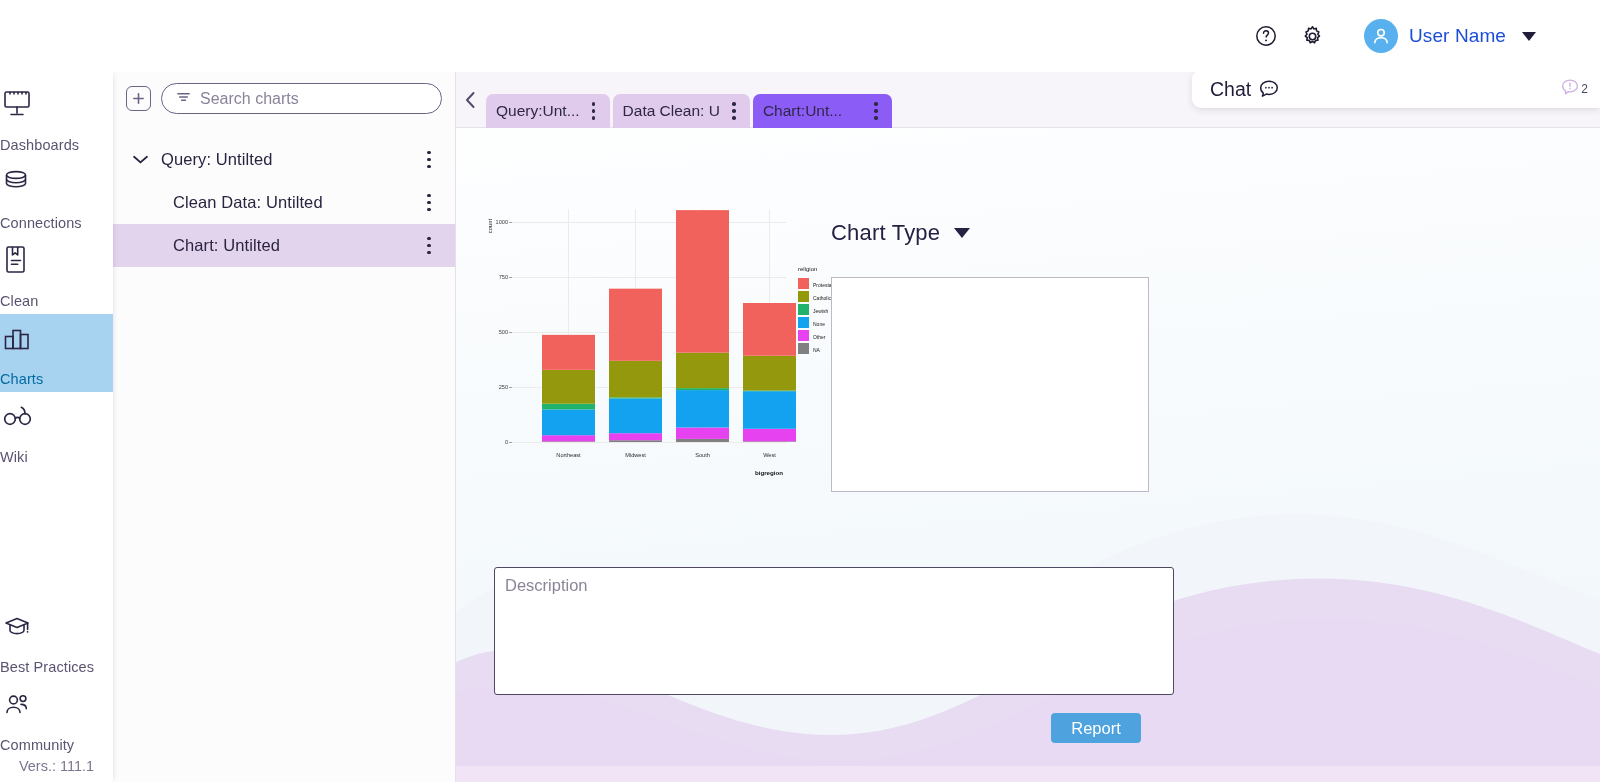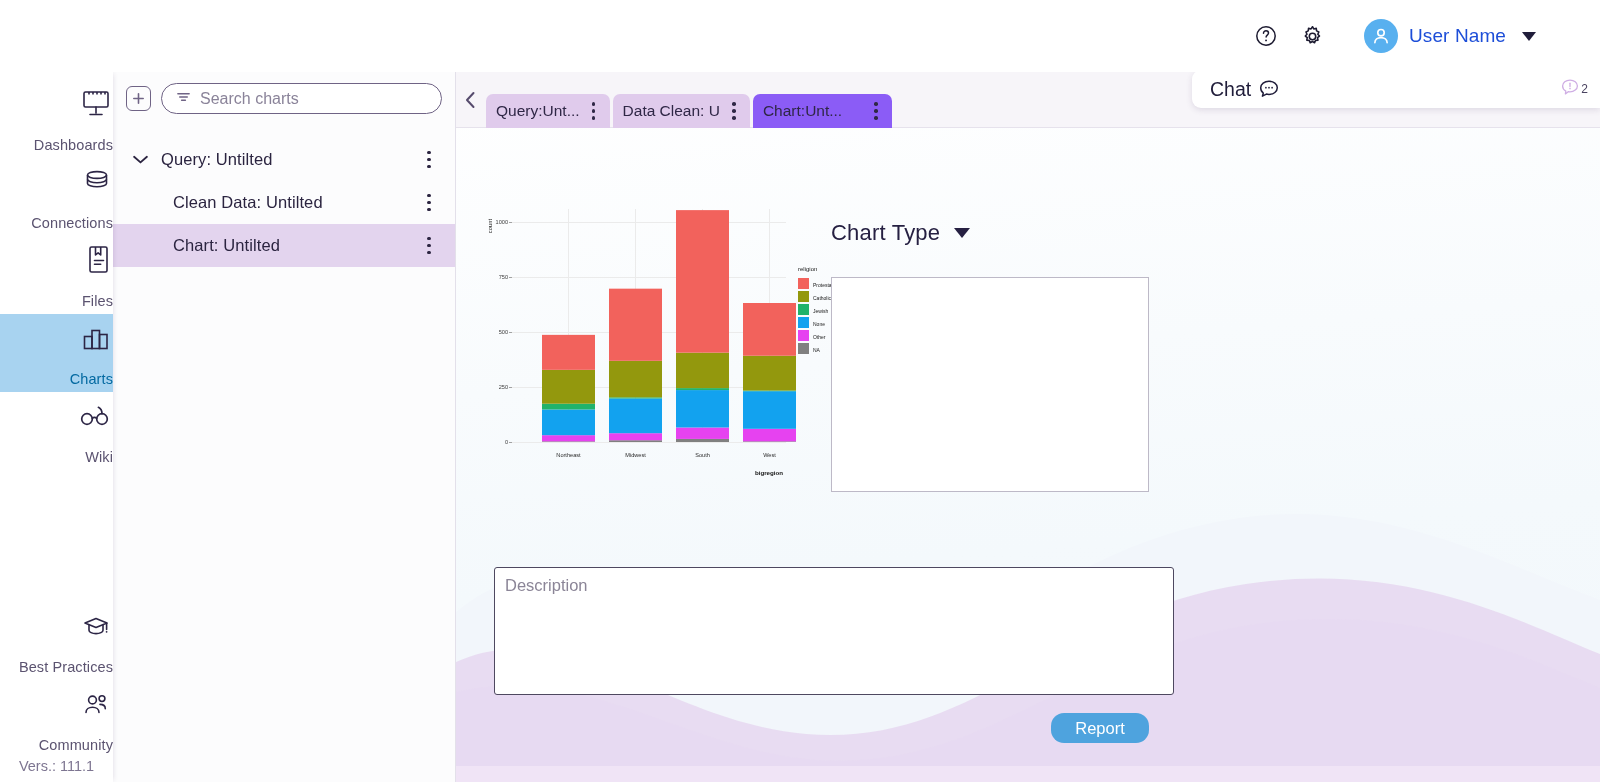--- a/index.html
+++ b/index.html
@@ -46,21 +46,21 @@
   .rail {
     position: absolute; left: 0; top: 72px; width: 113px; height: 710px;
     background: #ffffff; z-index: 30;
     box-shadow: 2px 0 5px -2px rgba(60,40,90,.16);
     display: flex; flex-direction: column; align-items: center;
   }
   .rail-top { padding-top: 8px; width: 100%; }
   .rail-bottom { margin-top: auto; width: 100%; padding-bottom: 2px; }
   .rail-item {
     width: 113px; height: 78px;
-    display: flex; flex-direction: column; align-items: flex-end; justify-content: center;
+    display: flex; flex-direction: column; align-items: flex-start; justify-content: center;
     gap: 17px; cursor: pointer; color: #2c2545;
   }
   .rail-item.active { background: #a8d3f0; }
   .rail-item .rail-label {
     font-size: 14.5px; color: #5b5370; letter-spacing: .1px; white-space: nowrap;
   }
   .rail-item.active .rail-label { color: #0369a1; }
   .rail-icon { height: 34px; display: flex; align-items: flex-end; }
   .version {
     font-size: 14.5px; color: #7d7591; text-align: center; padding-bottom: 6px;
@@ -181,22 +181,22 @@
     background: #ffffff; border: 1.6px solid #4e4860; border-radius: 3px; z-index: 6;
     padding: 8px 10px;
   }
   .desc-box textarea {
     width: 100%; height: 100%; border: none; outline: none; resize: none;
     font-family: inherit; font-size: 16.5px; color: #2d2744; background: transparent;
   }
   .desc-box textarea::placeholder { color: #8b8597; }
 
   .report-btn {
-    position: absolute; left: 595px; top: 641px; width: 98px; height: 30px;
-    background: #4ea3de; border: none; border-radius: 13px; color: #ffffff;
+    position: absolute; left: 595px; top: 641px; width: 90px; height: 30px;
+    background: #4ea3de; border: none; border-radius: 4px; color: #ffffff;
     font-family: inherit; font-size: 16.5px; cursor: pointer; z-index: 6;
     display: flex; align-items: center; justify-content: center;
   }
 </style>
 </head>
 <body>
 
 <div id="app">
 
   <div class="topbar">
@@ -253,21 +253,21 @@
       </div>
 
       <div class="rail-item">
         <span class="rail-icon">
           <svg width="30" height="32" viewBox="0 0 30 32" fill="none" stroke="#2c2545" stroke-width="1.6">
             <rect x="7" y="3" width="17" height="25" rx="1.6"></rect>
             <path d="M12.5 3v8l2.6-2.2L17.7 11V3" stroke-linejoin="round"></path>
             <path d="M11.5 16.5h9M11.5 20.3h6.2" stroke-linecap="round"></path>
           </svg>
         </span>
-        <span class="rail-label">Files</span>
+        <span class="rail-label">Clean</span>
       </div>
 
       <div class="rail-item active">
         <span class="rail-icon">
           <svg width="34" height="30" viewBox="0 0 34 30" fill="none" stroke="#2c2545" stroke-width="1.6">
             <rect x="5.5" y="12.5" width="7.5" height="12"></rect>
             <rect x="13" y="6.5" width="7.5" height="18"></rect>
             <rect x="20.5" y="10.5" width="7.5" height="14"></rect>
           </svg>
         </span>

